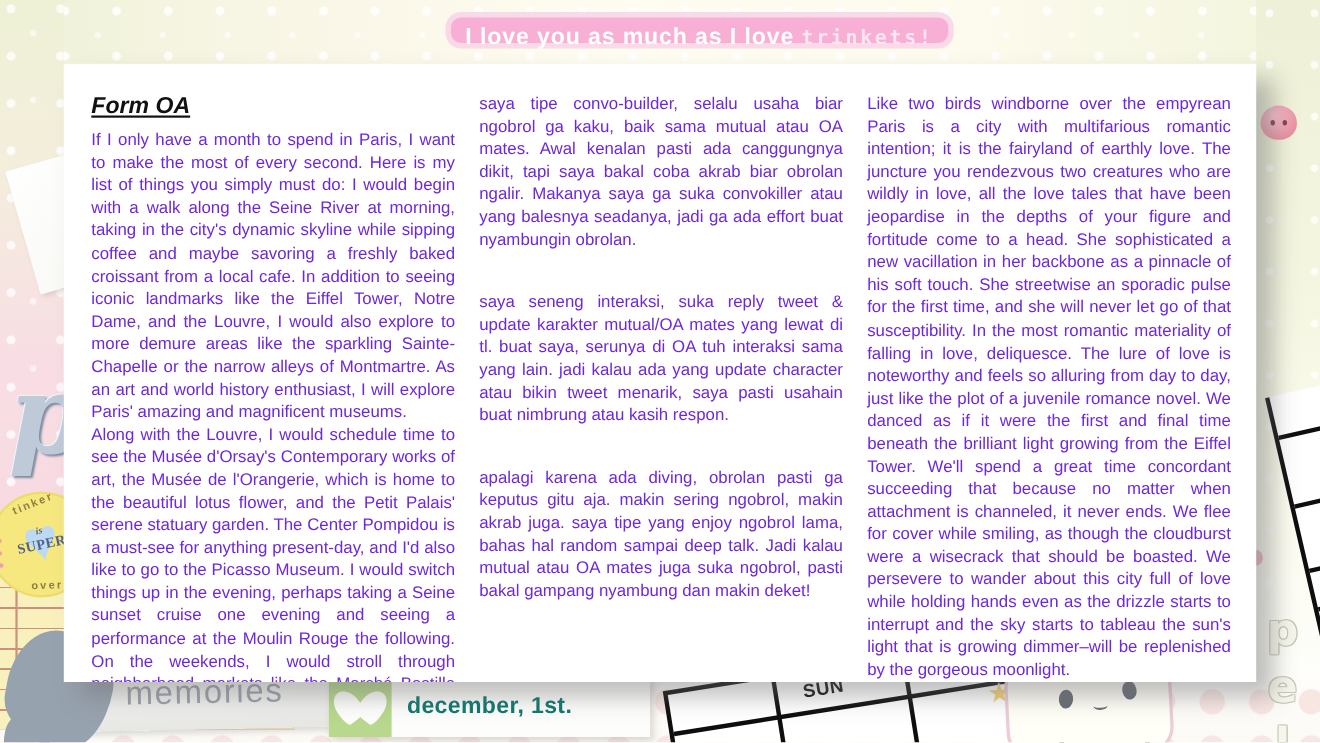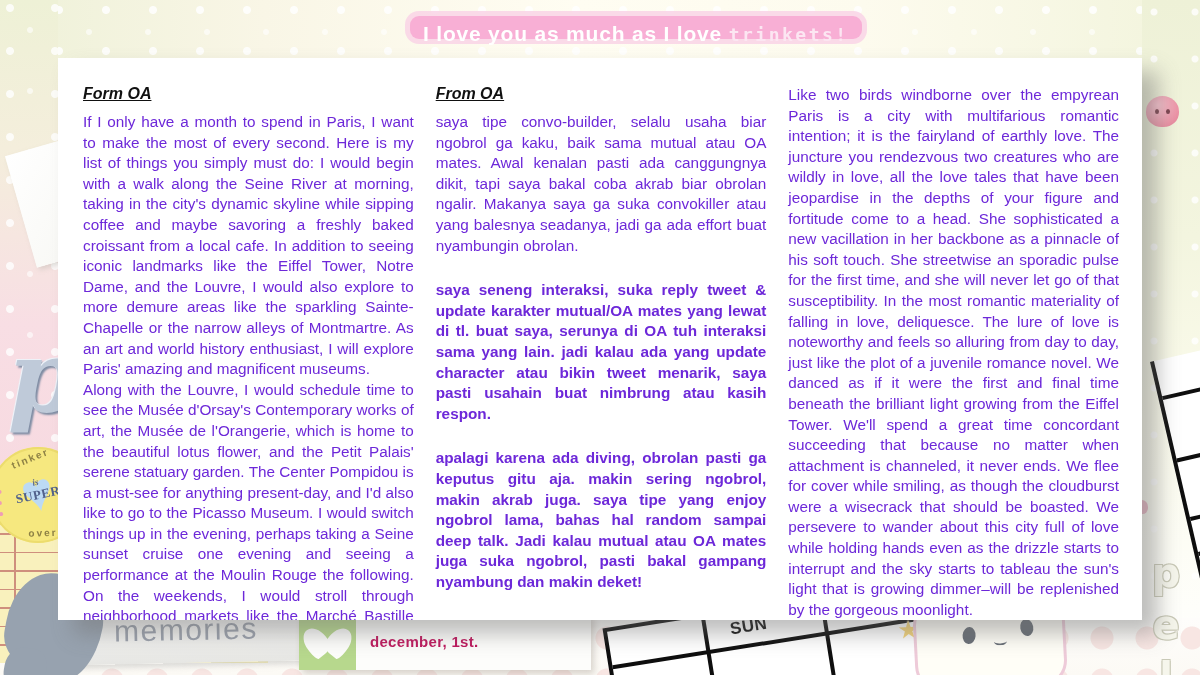--- a/index.html
+++ b/index.html
@@ -67,21 +67,21 @@
   .memories-label { position:absolute; left:62px; top:16px; font-size:30px; font-weight:500;
     color:#9ba1ac; letter-spacing:1.5px; }
 
   .december-card { position:absolute; left:299px; top:613px; width:292px; height:57px; z-index:3;
     background:#fdfdfb; box-shadow:3px 4px 7px rgba(160,150,140,.4); display:flex; align-items:center; }
   .dec-sq { position:relative; width:57px; height:57px; background:#b7d88d; flex:0 0 auto; }
   .bow::before, .bow::after { content:""; position:absolute; top:14px; width:22px; height:30px;
     background:#fdfdfb; border-radius:55% 55% 55% 15% / 60% 60% 40% 40%; }
   .bow::before { left:6px;  transform:rotate(-38deg); }
   .bow::after  { left:29px; transform:rotate(38deg) scaleX(-1); }
-  .dec-label { margin-left:14px; font-size:15px; font-weight:700; color:#be185d; letter-spacing:.3px; }
+  .dec-label { margin-left:14px; font-size:21px; font-weight:700; color:#0f766e; letter-spacing:.3px; }
 
   .cal-left { position:absolute; left:610px; top:594px; width:430px; height:130px; z-index:2;
     background:#fff; border:4px solid #0e0e0e; transform:rotate(-9deg); }
   .cal-left .hline { position:absolute; left:0; right:0; top:34px; height:4px; background:#0e0e0e; }
   .cal-left .v1 { position:absolute; top:0; bottom:0; left:95px;  width:4px; background:#0e0e0e; }
   .cal-left .v2 { position:absolute; top:0; bottom:0; left:215px; width:4px; background:#0e0e0e; }
   .cal-left .v3 { position:absolute; top:0; bottom:0; left:345px; width:4px; background:#0e0e0e; }
   .cal-left .day-sun { position:absolute; left:122px; top:7px; font-weight:700; font-size:17px; color:#111; letter-spacing:.5px; }
   .cal-left .day-mon { position:absolute; left:358px; top:2px; font-weight:700; font-size:16px; color:#111; }
 
@@ -118,24 +118,24 @@
   .banner { position:absolute; left:410px; top:16px; height:23px; padding:0 13px; z-index:6;
     background:#f8afd5; border-radius:9px; box-shadow:0 0 0 5px rgba(249,211,230,.85);
     font-weight:700; font-size:21px; color:#ffffff; letter-spacing:.8px; line-height:35px; white-space:nowrap; }
   .banner .accent { font-family:"DejaVu Sans Mono", monospace; font-size:18px; letter-spacing:2.5px; color:#fce6f2; }
 
   
   .card { position:absolute; left:58px; top:58px; width:1084px; height:562px; z-index:5;
     background:#ffffff; box-shadow:16px 14px 20px rgba(110,110,110,.45);
     display:flex; gap:22px; padding:27px 23px 0 25px; overflow:hidden; }
   .col { flex:1 1 0; min-width:0; }
-  .heading { font-style:italic; font-weight:700; font-size:16px; color:#111;
+  .heading { font-style:italic; font-weight:700; font-size:21px; color:#111;
     text-decoration:underline; margin:0 0 9px 0; }
   .col p { font-size:15.3px; line-height:20.6px; text-align:justify; color:#6d28d9; }
-  .col p.gap { margin-top:24px;font-weight:bold; }
+  .col p.gap { margin-top:36px; }
 </style>
 </head>
 <body>
 
 <div class="stage">
 
   <div class="bg-top"></div>
   <div class="bg-left"></div>
   <div class="bg-right"></div>
   <div class="bg-bottom"></div>
@@ -202,21 +202,20 @@
 
   <div class="banner"><span>I love you as much as I love </span><span class="accent">trinkets!</span></div>
 
   <div class="card">
     <div class="col">
       <h3 class="heading">Form OA</h3>
       <p>If I only have a month to spend in Paris, I want to make the most of every second. Here is my list of things you simply must do: I would begin with a walk along the Seine River at morning, taking in the city's dynamic skyline while sipping coffee and maybe savoring a freshly baked croissant from a local cafe. In addition to seeing iconic landmarks like the Eiffel Tower, Notre Dame, and the Louvre, I would also explore to more demure areas like the sparkling Sainte-Chapelle or the narrow alleys of Montmartre. As an art and world history enthusiast, I will explore Paris' amazing and magnificent museums.</p>
       <p>Along with the Louvre, I would schedule time to see the Musée d'Orsay's Contemporary works of art, the Musée de l'Orangerie, which is home to the beautiful lotus flower, and the Petit Palais' serene statuary garden. The Center Pompidou is a must-see for anything present-day, and I'd also like to go to the Picasso Museum. I would switch things up in the evening, perhaps taking a Seine sunset cruise one evening and seeing a performance at the Moulin Rouge the following. On the weekends, I would stroll through neighborhood markets like the Marché Bastille and sunbathe in Luxembourg Park.</p>
     </div>
     <div class="col">
-      <h3 class="heading">From OA</h3>
       <p>saya tipe convo-builder, selalu usaha biar ngobrol ga kaku, baik sama mutual atau OA mates. Awal kenalan pasti ada canggungnya dikit, tapi saya bakal coba akrab biar obrolan ngalir. Makanya saya ga suka convokiller atau yang balesnya seadanya, jadi ga ada effort buat nyambungin obrolan.</p>
       <p class="gap">saya seneng interaksi, suka reply tweet &amp; update karakter mutual/OA mates yang lewat di tl. buat saya, serunya di OA tuh interaksi sama yang lain. jadi kalau ada yang update character atau bikin tweet menarik, saya pasti usahain buat nimbrung atau kasih respon.</p>
       <p class="gap">apalagi karena ada diving, obrolan pasti ga keputus gitu aja. makin sering ngobrol, makin akrab juga. saya tipe yang enjoy ngobrol lama, bahas hal random sampai deep talk. Jadi kalau mutual atau OA mates juga suka ngobrol, pasti bakal gampang nyambung dan makin deket!</p>
     </div>
     <div class="col">
       <p>Like two birds windborne over the empyrean Paris is a city with multifarious romantic intention; it is the fairyland of earthly love. The juncture you rendezvous two creatures who are wildly in love, all the love tales that have been jeopardise in the depths of your figure and fortitude come to a head. She sophisticated a new vacillation in her backbone as a pinnacle of his soft touch. She streetwise an sporadic pulse for the first time, and she will never let go of that susceptibility. In the most romantic materiality of falling in love, deliquesce. The lure of love is noteworthy and feels so alluring from day to day, just like the plot of a juvenile romance novel. We danced as if it were the first and final time beneath the brilliant light growing from the Eiffel Tower. We'll spend a great time concordant succeeding that because no matter when attachment is channeled, it never ends. We flee for cover while smiling, as though the cloudburst were a wisecrack that should be boasted. We persevere to wander about this city full of love while holding hands even as the drizzle starts to interrupt and the sky starts to tableau the sun's light that is growing dimmer–will be replenished by the gorgeous moonlight.</p>
     </div>
   </div>
 
 </div>

